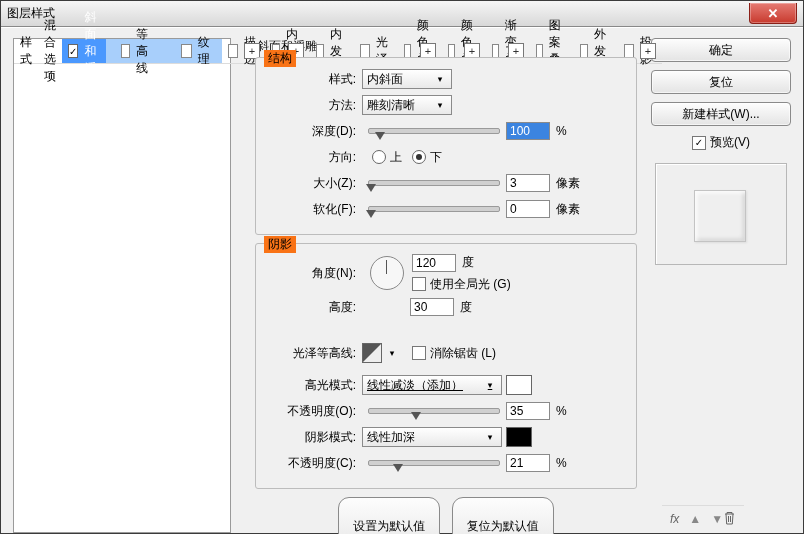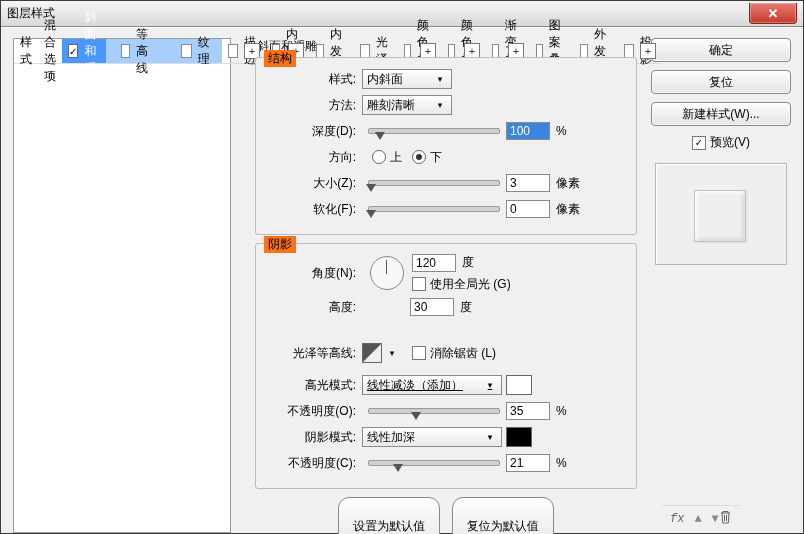--- a/index.html
+++ b/index.html
@@ -119,21 +119,20 @@
     color:#333;
   }
   .left-footer {
     height: 26px;
     border-top: 1px solid #dcdcdc;
     display: flex;
     align-items: center;
     justify-content: space-between;
     padding: 0 8px;
     margin-top: auto;
-    font-family: Liberation Mono, monospace;
   }
   .footer-icons-left { display:flex; gap:10px; color:#666; font-style: italic;}
 
   
   .middle {
     flex: 1;
     padding: 8px 10px 10px 16px;
     box-sizing: border-box;
   }
   .section-title {

